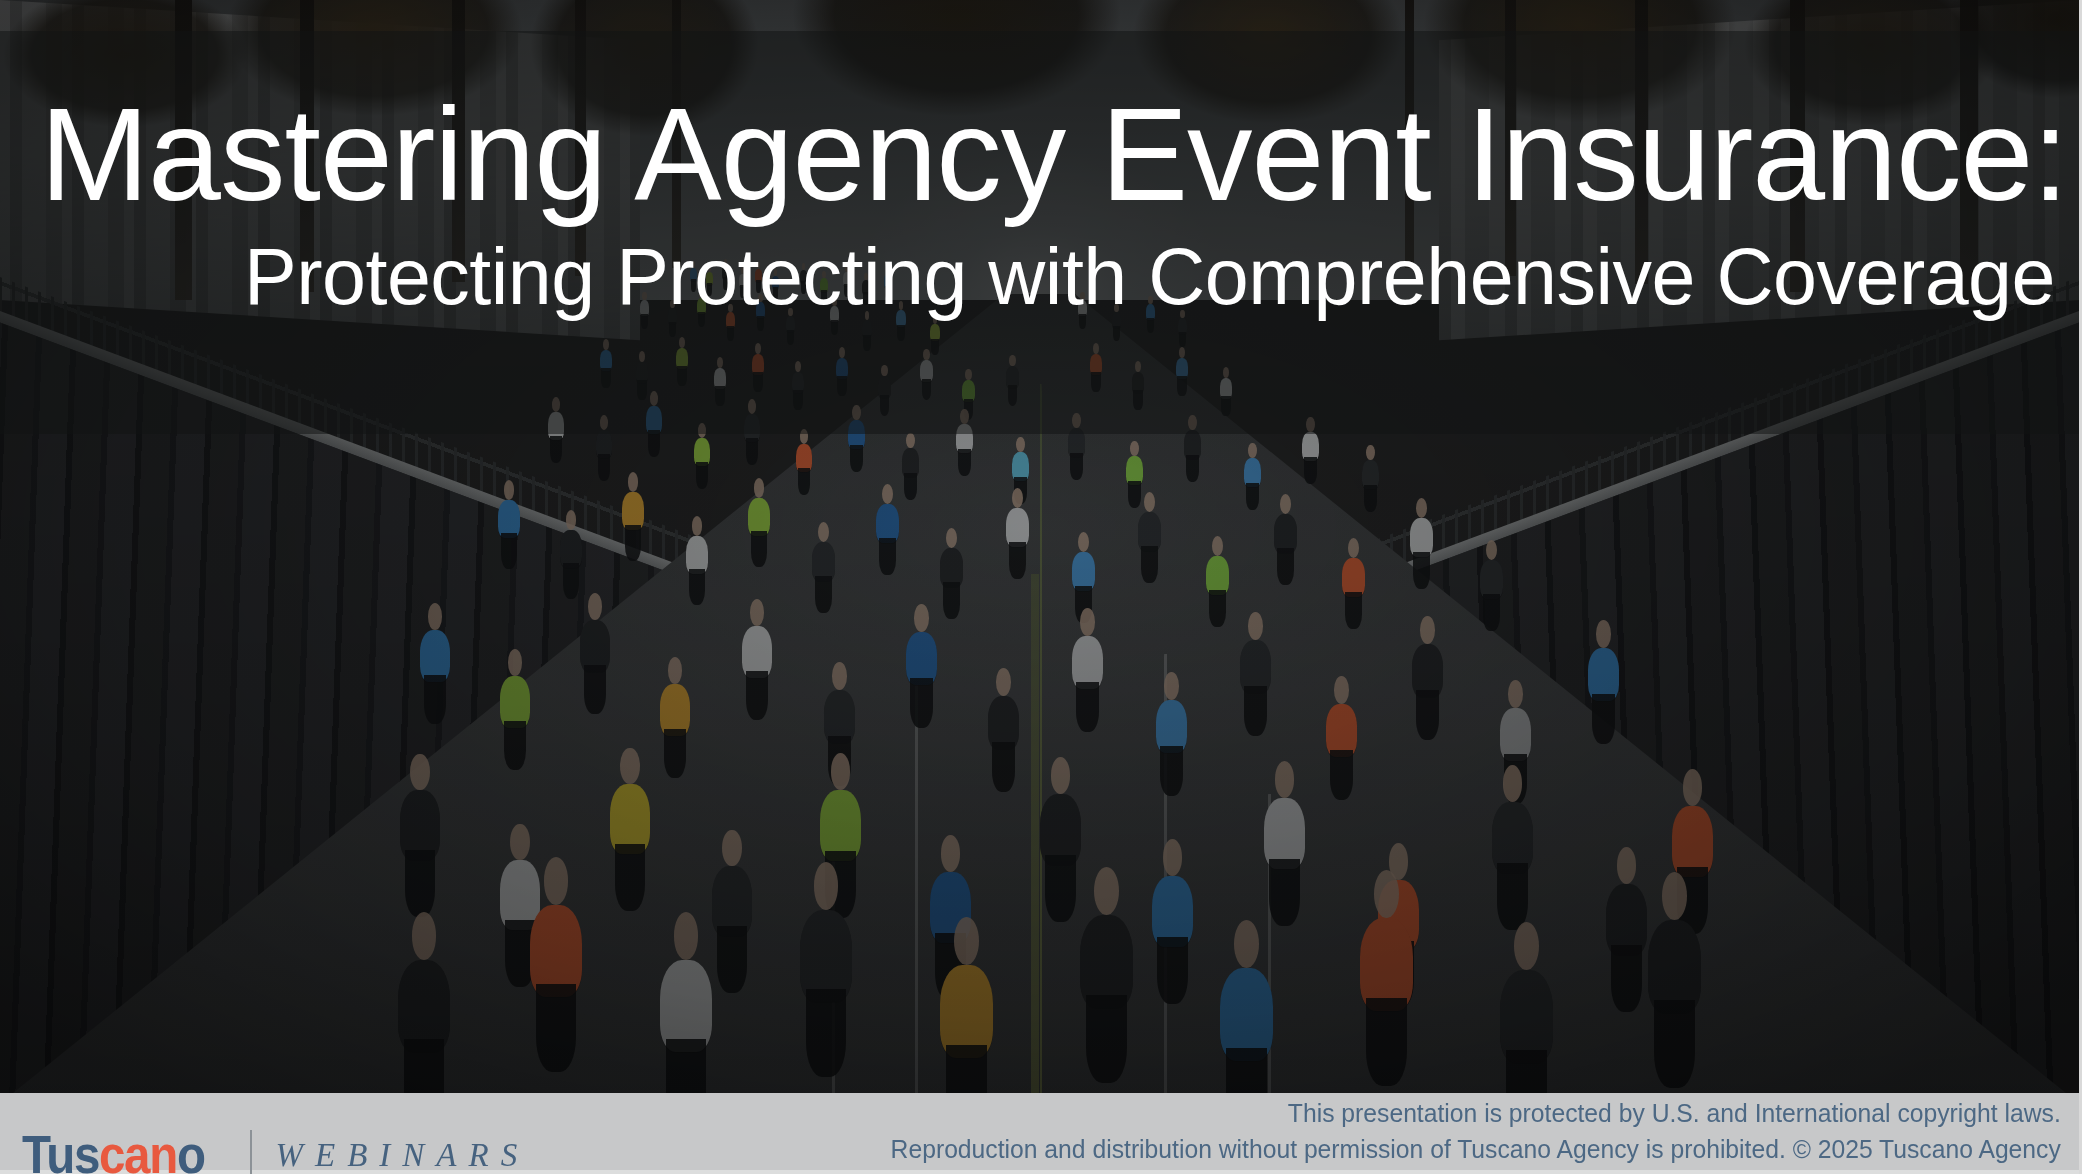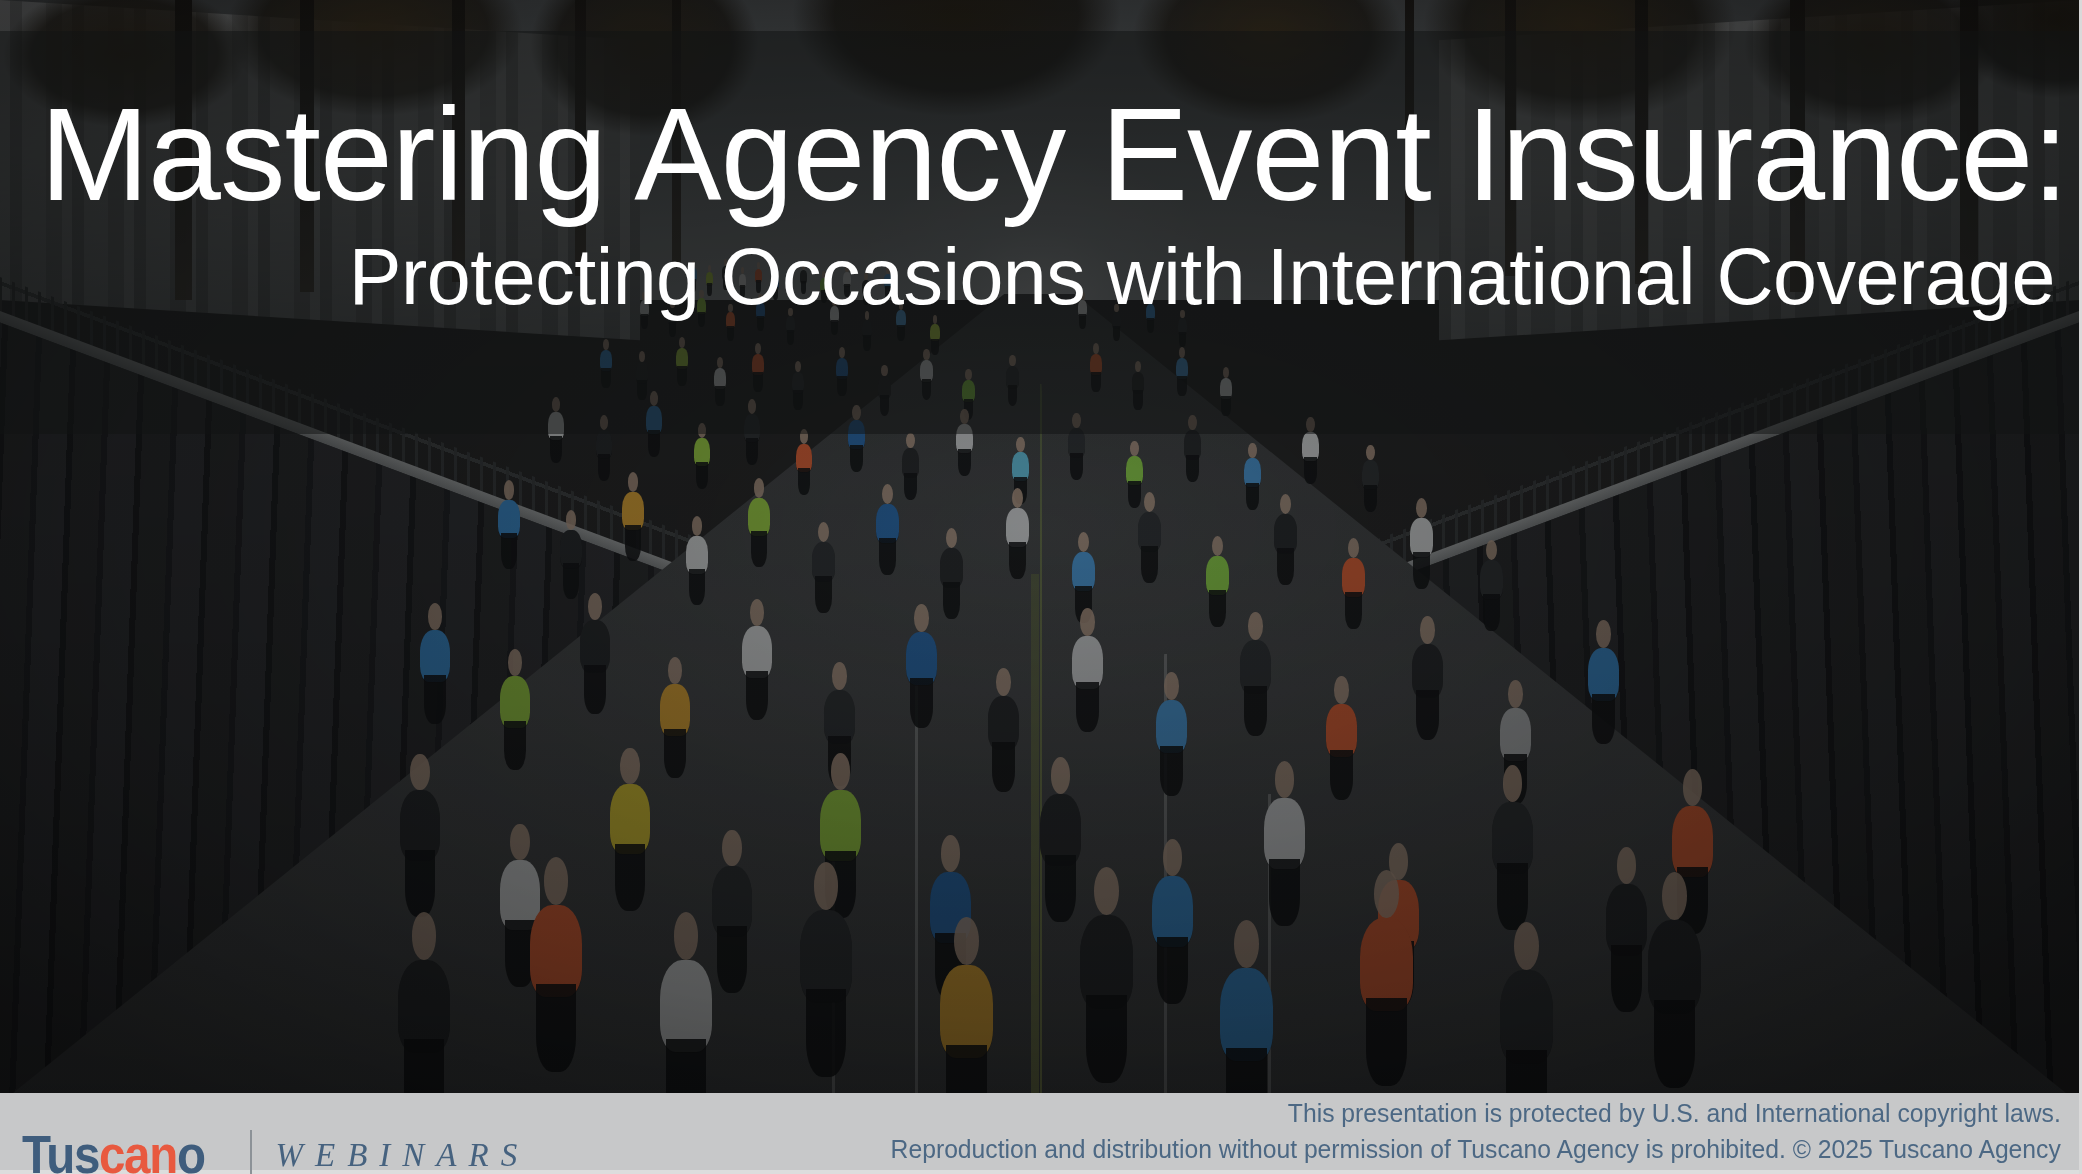--- a/index.html
+++ b/index.html
@@ -498,21 +498,21 @@
     <div class="r" style="left:1500px; top:970px; width:53px; height:93px; background:#33373a;"></div>
     <div class="r" style="left:1648px; top:920px; width:53px; height:93px; background:#2b2e31;"></div>
 
     <div class="photo-shade"></div>
   </div>
 
   <div class="title-band"></div>
 
   <div class="title-wrap">
     <div class="title-main">Mastering Agency Event Insurance:</div>
-    <div class="title-sub">Protecting Occasions with International Coverage</div>
+    <div class="title-sub">Protecting Protecting with Comprehensive Coverage</div>
   </div>
 
   <div class="footer">
 
     <div class="brand">
       <span class="brand-word"><span class="seg-a">Tus</span><span class="seg-b">can</span><span class="seg-c">o</span></span>
       <span class="brand-divider"></span>
       <span class="brand-webinars">WEBINARS</span>
     </div>
 

